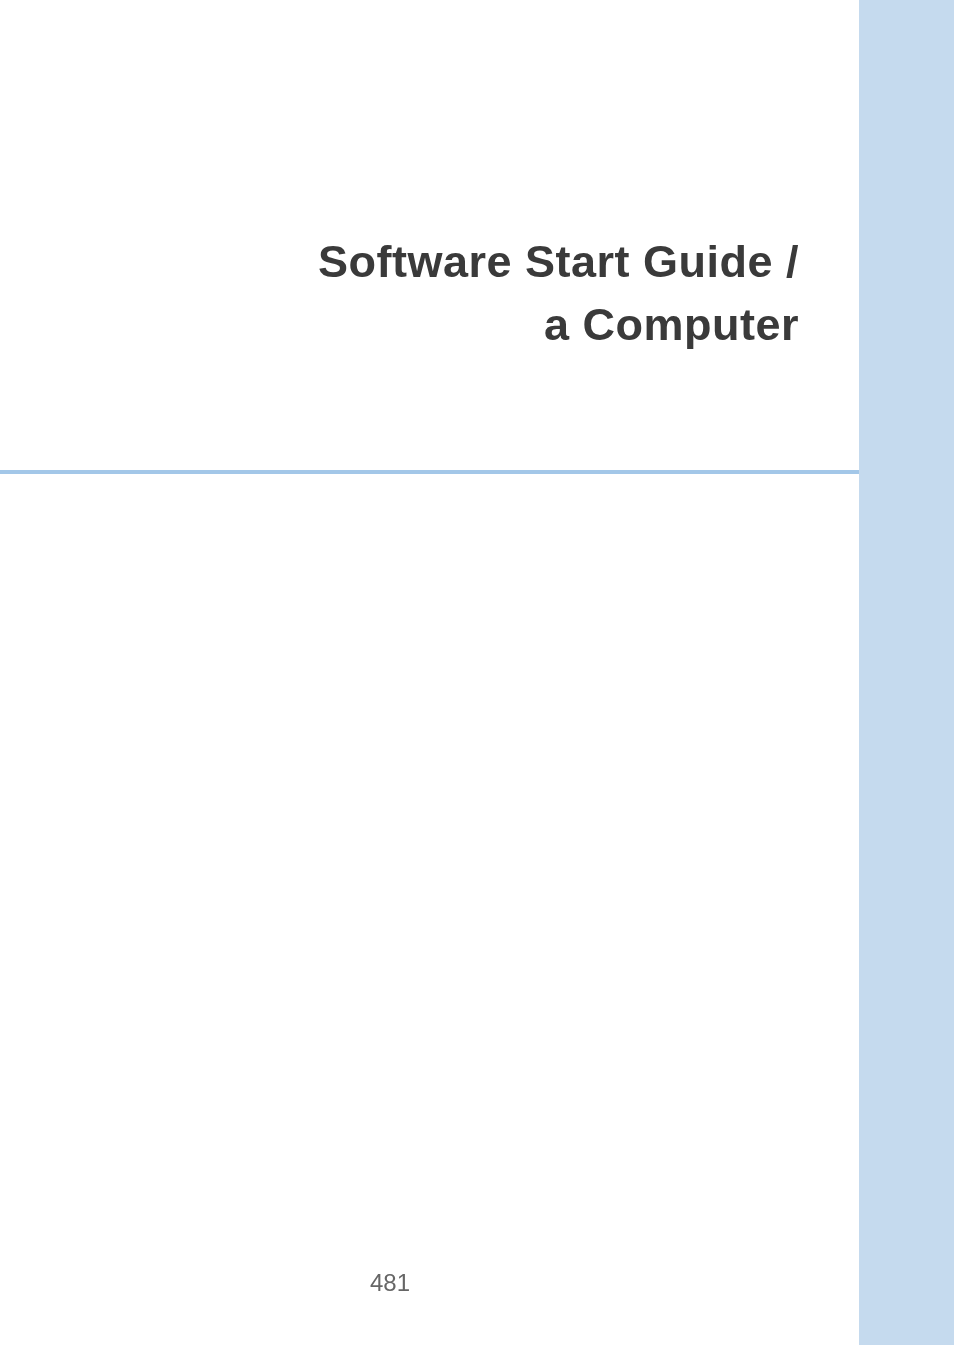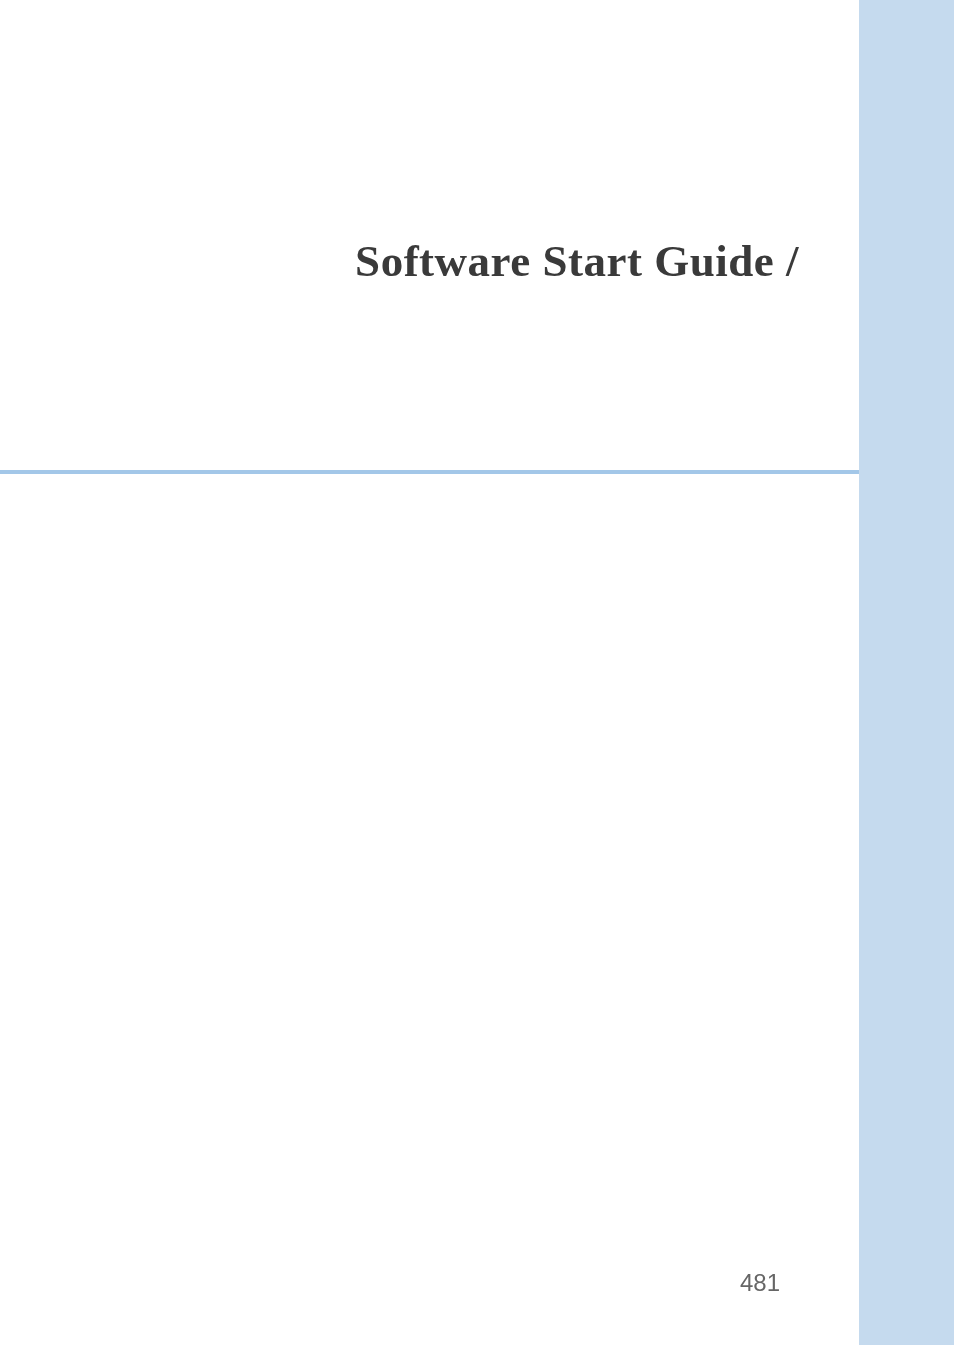--- a/index.html
+++ b/index.html
@@ -27,21 +27,20 @@
       top: 0;
       left: 0;
       width: 859px;
       height: 100%;
     }
     .title-block {
       position: absolute;
       top: 230px;
       right: 60px;
       text-align: right;
-      font-family: Liberation Serif, serif;
     }
     .title-text {
       font-size: 45px;
       font-weight: bold;
       color: #3a3a3a;
       line-height: 1.4;
       letter-spacing: 0.5px;
     }
     .divider-line {
       position: absolute;
@@ -49,29 +48,30 @@
       left: 0;
       width: 859px;
       height: 4px;
       background: #a3c7e8;
     }
     .page-number {
       position: absolute;
       bottom: 48px;
       left: 0;
       width: 780px;
-      text-align: right;
+      text-align: center;
       font-size: 24px;
       color: #666666;
     }
   </style>
 </head>
 <body>
 
 <div class="side-bar"></div>
 
 <div class="content-area">
   <div class="title-block">
     <div class="title-text">Software Start Guide /</div>
+    <div class="title-text">a Computer</div>
   </div>
   <div class="divider-line"></div>
   <div class="page-number">481</div>
 </div>
 
 </body></html>

